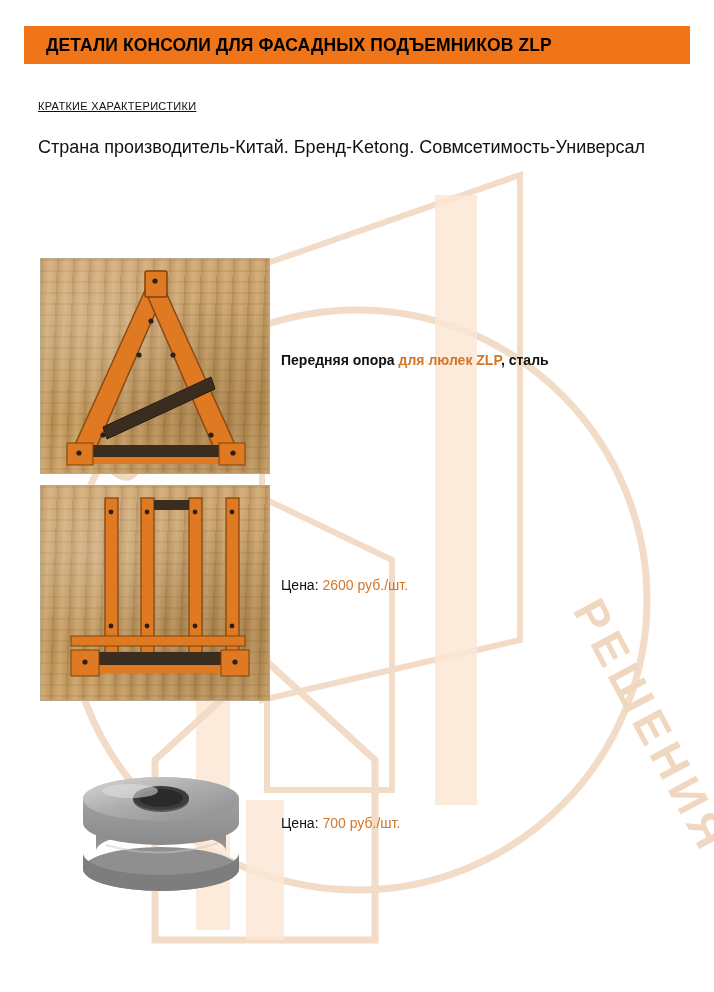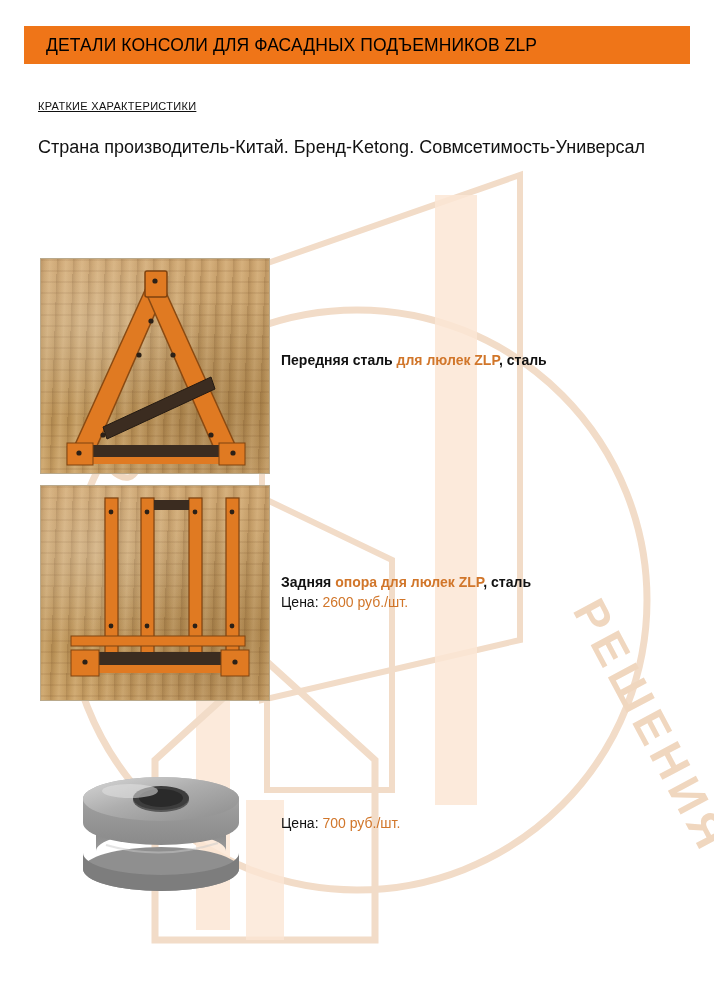--- a/index.html
+++ b/index.html
@@ -44,21 +44,21 @@
   }
   .header-band .title {
     position: absolute;
     left: 22px;
     top: 0;
     right: 6px;
     height: 38px;
     line-height: 38px;
     color: #000000;
     font-size: 17.5px;
-    font-weight: normal;
+    font-weight: bold;
     letter-spacing: 0.1px;
     white-space: nowrap;
     overflow: hidden;
   }
 
   
   .section-label {
     position: absolute;
     left: 38px;
     top: 100px;
@@ -193,21 +193,21 @@
         <circle cx="98" cy="96" r="2.6" fill="#2b2017"></circle>
         <circle cx="132" cy="96" r="2.6" fill="#2b2017"></circle>
         <circle cx="62" cy="176" r="2.6" fill="#2b2017"></circle>
         <circle cx="170" cy="176" r="2.6" fill="#2b2017"></circle>
         <circle cx="38" cy="194" r="2.6" fill="#2b2017"></circle>
         <circle cx="192" cy="194" r="2.6" fill="#2b2017"></circle>
       </svg>
     </div>
     <div class="caption" style="left:281px;top:352px;">
       <div class="name">
-        <span>Передняя сталь</span><span class="hl"> для люлек ZLP</span><span>, сталь</span>
+        <span>Передняя опора</span><span class="hl"> для люлек ZLP</span><span>, сталь</span>
       </div>
     </div>
   </div>
 
   <div class="product" style="left:0;top:0;width:714px;height:0;">
     <div class="thumb" style="left:40px;top:485px;width:228px;height:214px;">
       <div class="wood"></div>
       <svg viewBox="0 0 228 214" width="228" height="214" style="position:absolute;left:0;top:0;">
 
         <rect x="64" y="12" width="13" height="160" fill="#e07a22" stroke="#7e420f" stroke-width="1.2"></rect>
@@ -231,23 +231,20 @@
         <circle cx="191" cy="26" r="2.4" fill="#2b2017"></circle>
         <circle cx="70" cy="140" r="2.4" fill="#2b2017"></circle>
         <circle cx="106" cy="140" r="2.4" fill="#2b2017"></circle>
         <circle cx="154" cy="140" r="2.4" fill="#2b2017"></circle>
         <circle cx="191" cy="140" r="2.4" fill="#2b2017"></circle>
         <circle cx="44" cy="176" r="2.6" fill="#2b2017"></circle>
         <circle cx="194" cy="176" r="2.6" fill="#2b2017"></circle>
       </svg>
     </div>
     <div class="caption" style="left:281px;top:574px;">
-      <div class="name">
-        <span>Задняя </span><span class="hl">опора для люлек ZLP</span><span>, сталь</span>
-      </div>
       <div class="price">
         <span>Цена:</span> <span class="hl">2600 руб./шт.</span>
       </div>
     </div>
   </div>
 
   <div class="product" style="left:0;top:0;width:714px;height:0;">
     <div style="position:absolute;left:66px;top:765px;width:190px;height:130px;">
       <svg viewBox="0 0 190 130" width="190" height="130">
         <defs>

